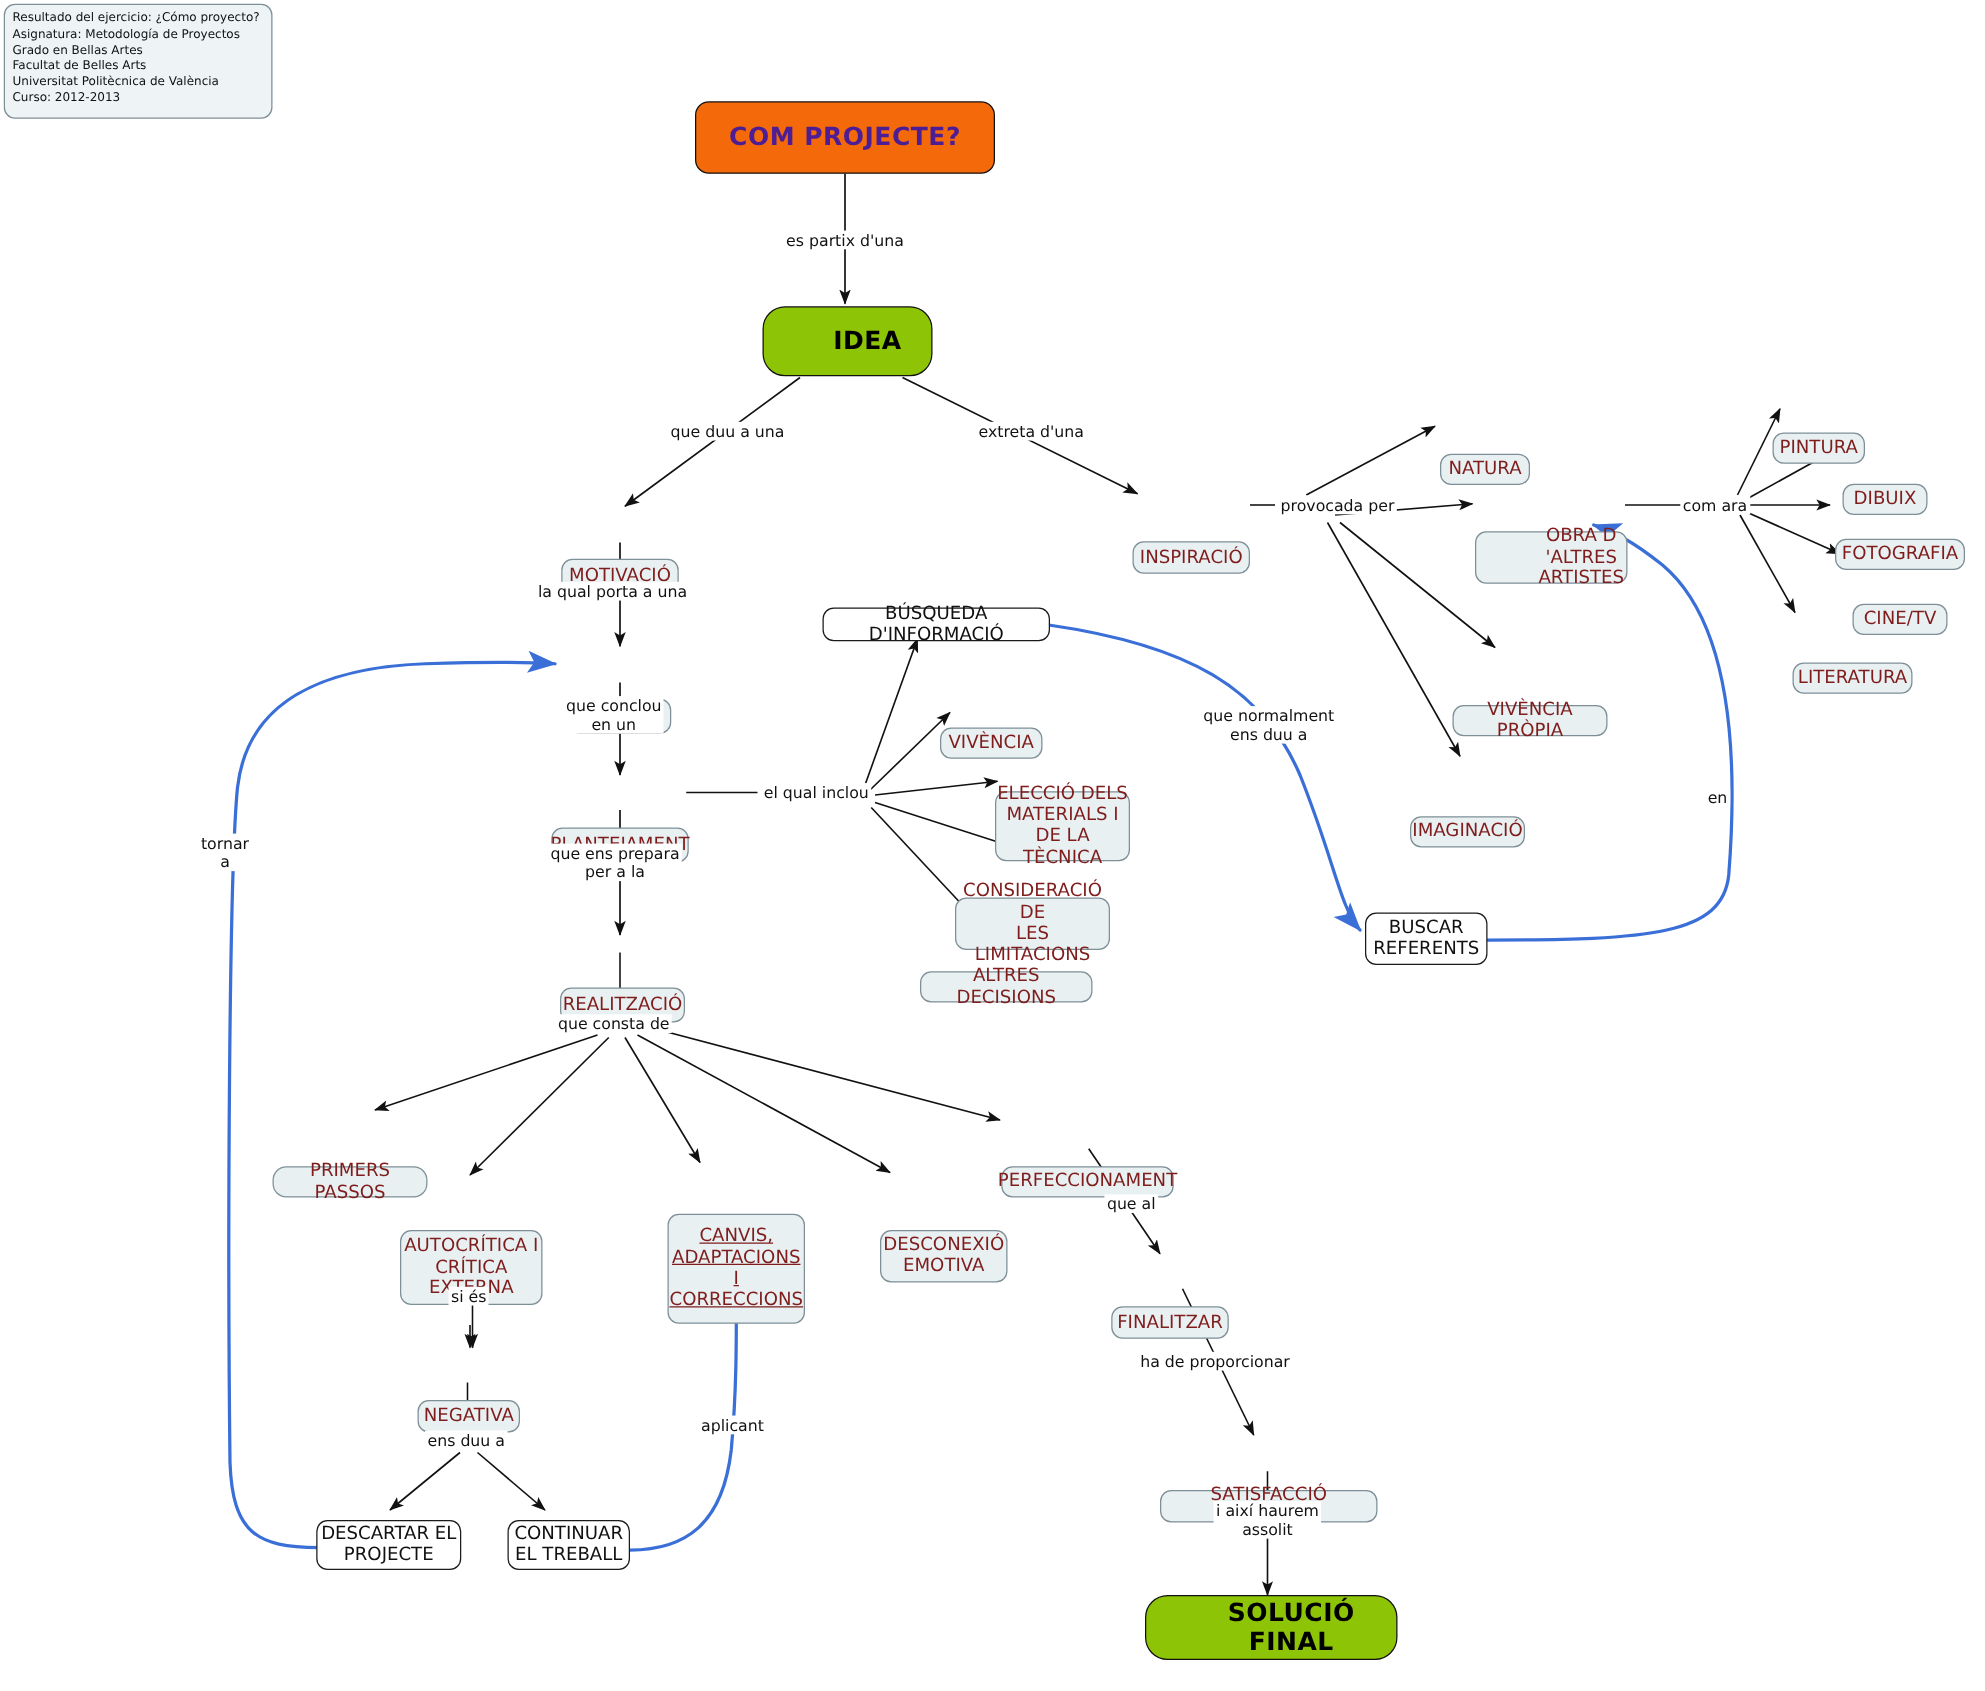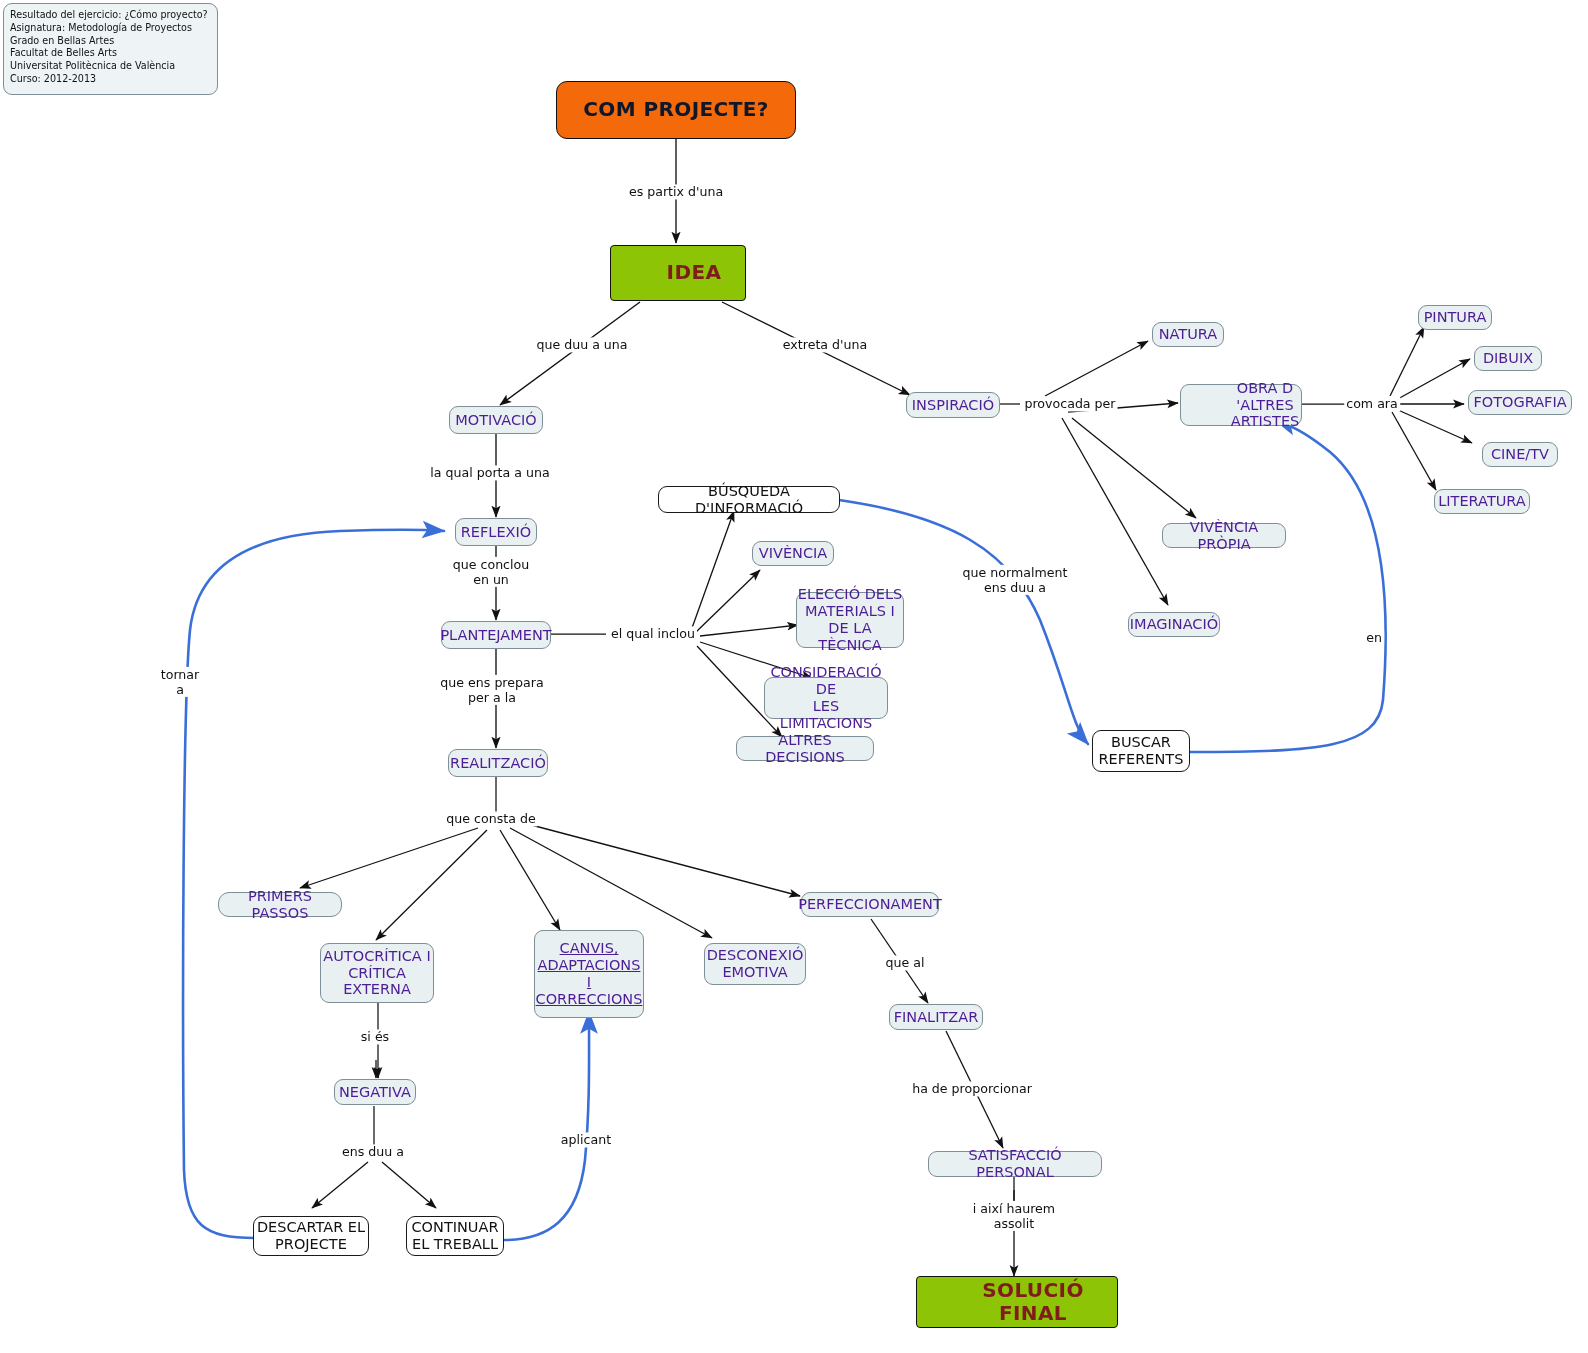--- a/index.html
+++ b/index.html
@@ -4,27 +4,27 @@
 <style>
   html,body{margin:0;padding:0;background:#ffffff;}
   body{font-family:"DejaVu Sans","Liberation Sans",sans-serif;}
   #canvas{position:relative;width:1588px;height:1353px;background:#fff;overflow:hidden;}
   svg#edges{position:absolute;left:0;top:0;width:1588px;height:1353px;pointer-events:none;}
 
   .node{position:absolute;box-sizing:border-box;display:flex;align-items:center;justify-content:center;
         text-align:center;border-radius:9px;line-height:1.16;white-space:pre-line;}
 
   
-  .n-std{background:#e9f0f2;border:1.3px solid #7e8f97;color:#4c1d95;font-size:14.5px;}
+  .n-std{background:#e9f0f2;border:1.3px solid #7e8f97;color:#7f1d1d;font-size:14.5px;margin-top:41px;}
   
   .n-white{background:#ffffff;border:1.6px solid #1a1a1a;color:#111;font-size:14.5px;}
   
-  .n-orange{background:#f4690a;border:1.6px solid #111;color:#0f172a;font-size:20px;font-weight:bold;letter-spacing:.4px;border-radius:11px;}
-  
-  .n-green{background:#8ec406;border:1.6px solid #111;color:#7f1d1d;font-weight:bold;border-radius:4px;padding-left:32px;}
+  .n-orange{background:#f4690a;border:1.6px solid #111;color:#4c1d95;font-size:20px;font-weight:bold;letter-spacing:.4px;border-radius:11px;}
+  
+  .n-green{background:#8ec406;border:1.6px solid #111;color:#000000;font-weight:bold;border-radius:18px;padding-left:32px;}
   .n-green.big{font-size:20px;letter-spacing:.4px;}
 
   .hdr{position:absolute;left:3px;top:3px;width:215px;height:92px;background:#eef4f6;
        border:1.1px solid #7e8f97;border-radius:9px;box-sizing:border-box;padding:5px 6px;
        font-size:9.6px;line-height:1.33;color:#111;text-align:left;white-space:pre-line;}
 
   .lbl{position:absolute;font-size:12.6px;color:#111;text-align:center;white-space:pre-line;
        line-height:1.2;transform:translate(-50%,-50%);background:#fff;padding:0 2px;}
 </style>
 </head>

